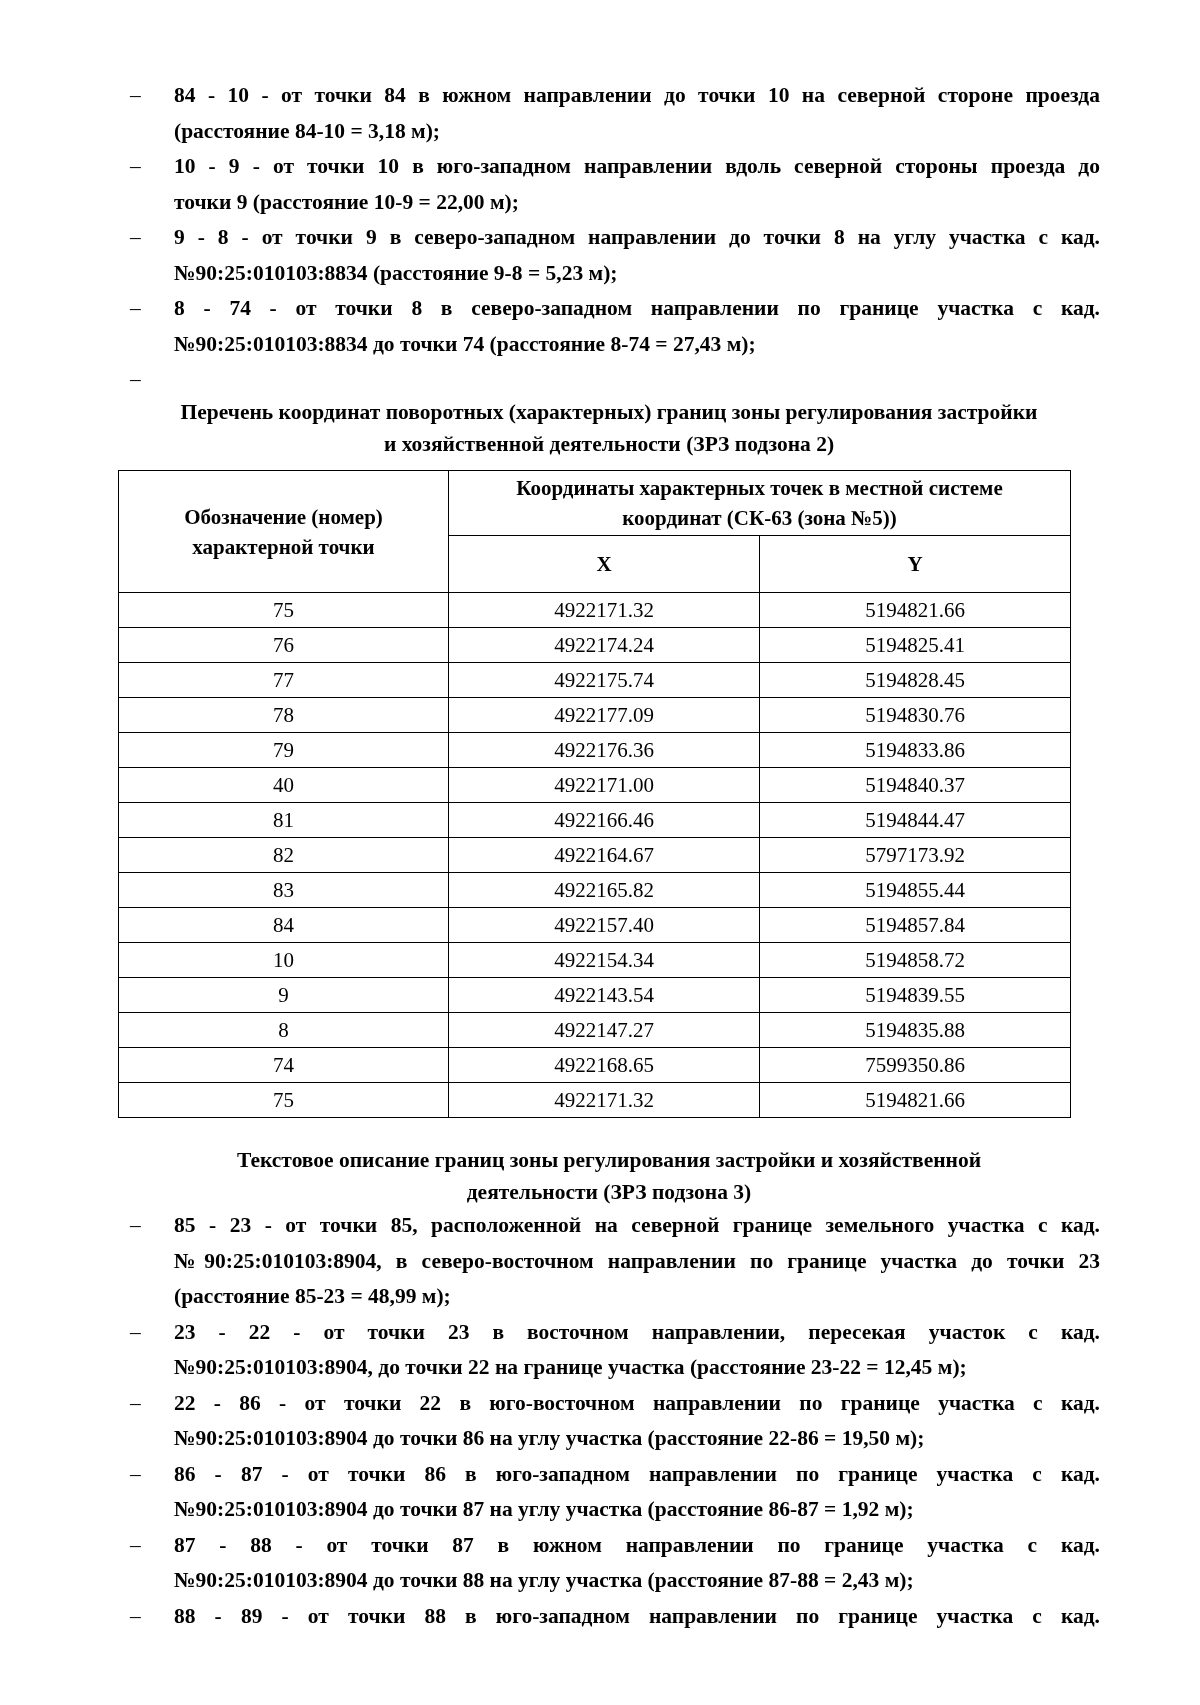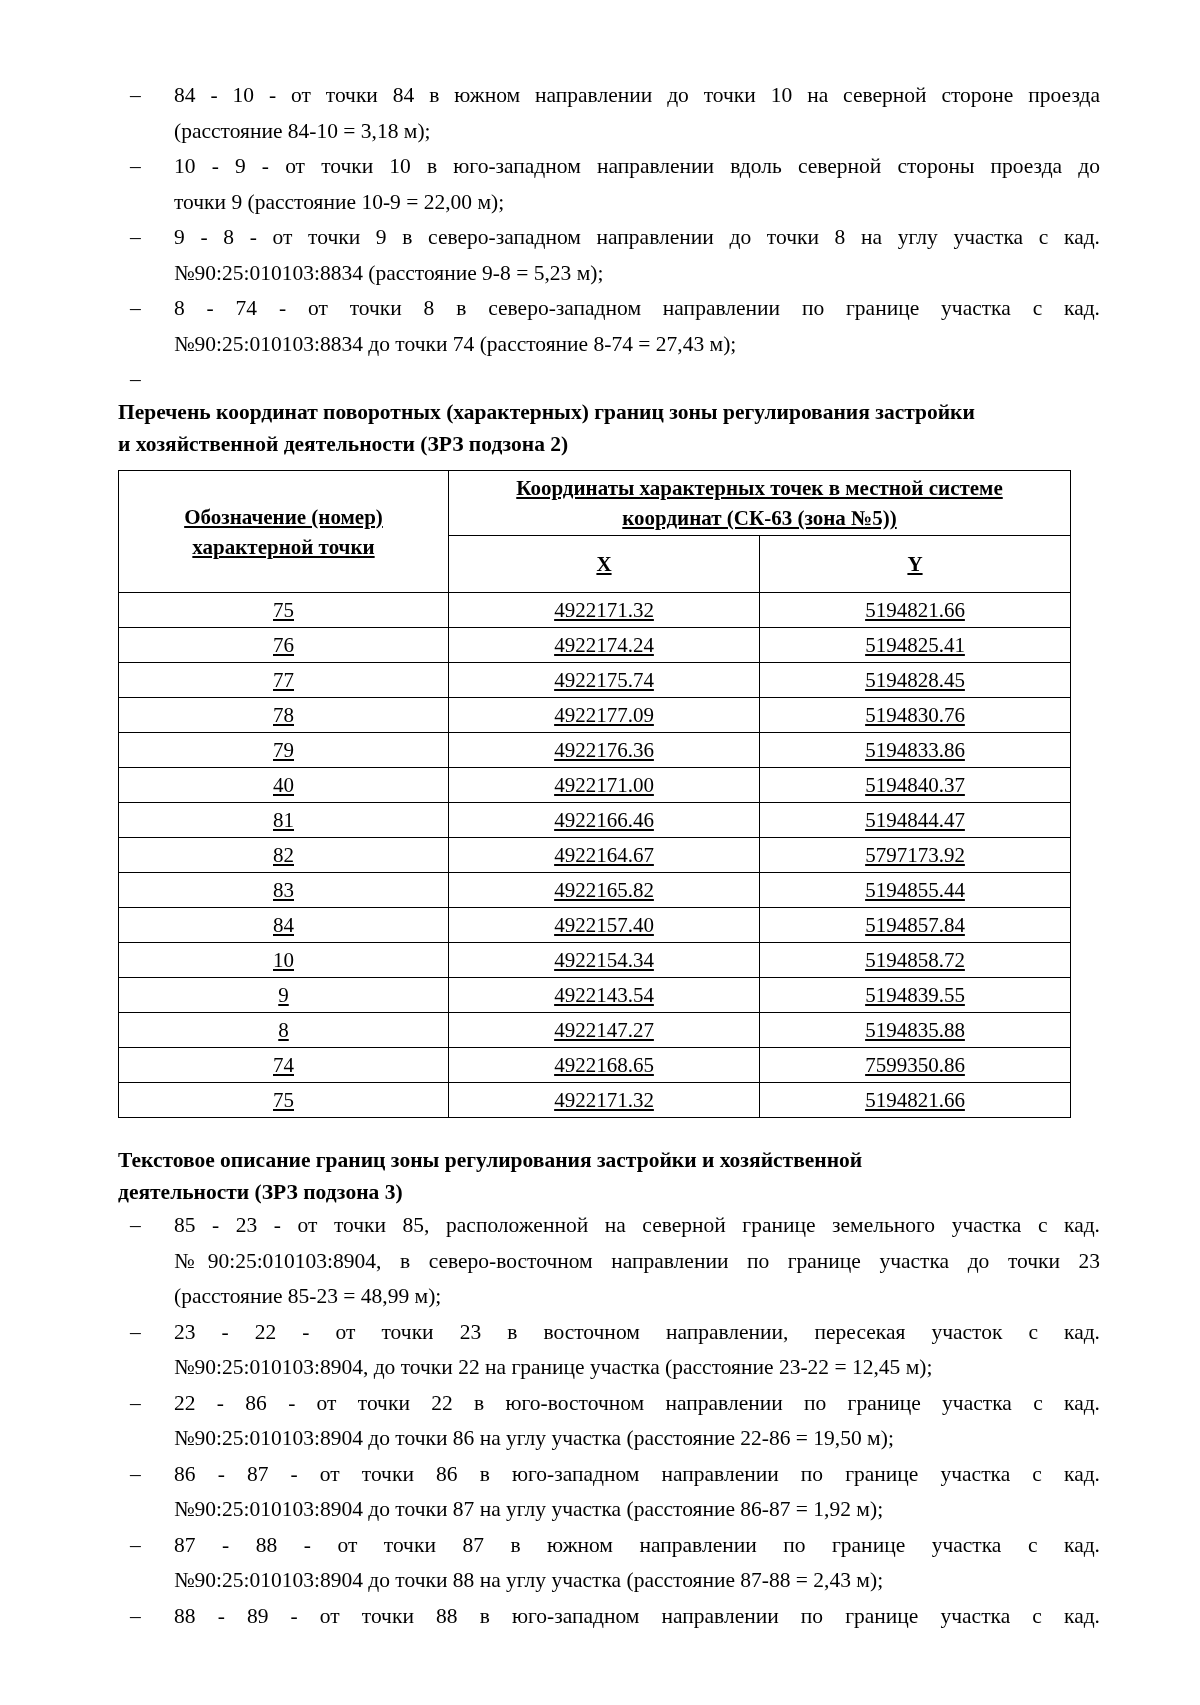--- a/index.html
+++ b/index.html
@@ -37,58 +37,58 @@
     text-justify: inter-word;
     margin: 0 0 0 0;
   }
   ul.dash-list > li .dash {
     position: absolute;
     left: 12px;
     top: 0;
   }
   ul.dash-list > li .body {
     display: block;
+    font-weight: bold;
   }
   
   .ln {
     display: block;
     white-space: nowrap;
   }
   .ln.just {
     white-space: normal;
     text-align: justify;
     text-align-last: justify;
   }
 
   
   .section-title {
     font-weight: bold;
     font-size: 21.5px;
     line-height: 32px;
-    text-align: left;
+    text-align: center;
     margin: 0;
   }
   .spacer-xl { height: 34px; }
   .spacer-l  { height: 26px; }
 
   
   table.coord {
     border-collapse: collapse;
     width: 952px;
     margin: 10px 0 0 0;
     table-layout: fixed;
   }
   table.coord th,
   table.coord td {
     border: 1.6px solid #000;
     text-align: center;
     vertical-align: middle;
     font-size: 21px;
     padding: 2px 16px;
-    text-decoration: underline;
   }
   table.coord th {
     font-weight: bold;
     line-height: 30px;
   }
   table.coord td {
     line-height: 26px;
     height: 30px;
   }
   col.c-num { width: 330px; }

